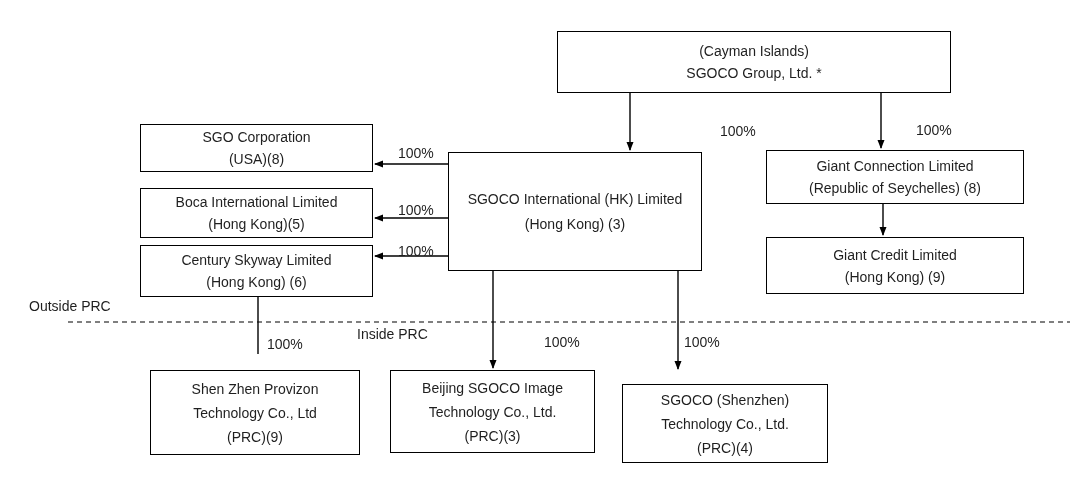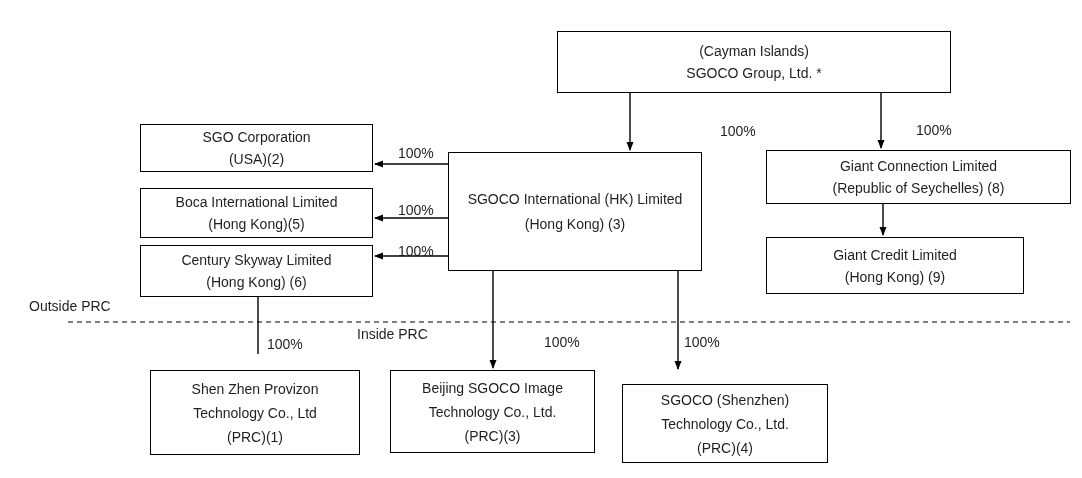--- a/index.html
+++ b/index.html
@@ -60,52 +60,52 @@
     <line class="dashed" x1="68" y1="322" x2="1070" y2="322"></line>
   </svg>
 
   <div class="box" style="left:557px;top:31px;width:394px;height:62px;">
     <div>(Cayman Islands)</div>
     <div>SGOCO Group, Ltd. *</div>
   </div>
 
   <div class="box" style="left:140px;top:124px;width:233px;height:48px;">
     <div>SGO Corporation</div>
-    <div>(USA)(2)</div>
+    <div>(USA)(8)</div>
   </div>
 
   <div class="box" style="left:140px;top:188px;width:233px;height:50px;">
     <div>Boca International Limited</div>
     <div>(Hong Kong)(5)</div>
   </div>
 
   <div class="box" style="left:140px;top:245px;width:233px;height:52px;">
     <div>Century Skyway Limited</div>
     <div>(Hong Kong) (6)</div>
   </div>
 
   <div class="box tall" style="left:448px;top:152px;width:254px;height:119px;">
     <div>SGOCO International (HK) Limited</div>
     <div>(Hong Kong) (3)</div>
   </div>
 
-  <div class="box" style="left:766px;top:150px;width:305px;height:54px;">
+  <div class="box" style="left:766px;top:150px;width:258px;height:54px;">
     <div>Giant Connection Limited</div>
     <div>(Republic of Seychelles) (8)</div>
   </div>
 
   <div class="box" style="left:766px;top:237px;width:258px;height:57px;">
     <div>Giant Credit Limited</div>
     <div>(Hong Kong) (9)</div>
   </div>
 
   <div class="box three" style="left:150px;top:370px;width:210px;height:85px;">
     <div>Shen Zhen Provizon</div>
     <div>Technology Co., Ltd</div>
-    <div>(PRC)(1)</div>
+    <div>(PRC)(9)</div>
   </div>
 
   <div class="box three" style="left:390px;top:370px;width:205px;height:83px;">
     <div>Beijing SGOCO Image</div>
     <div>Technology Co., Ltd.</div>
     <div>(PRC)(3)</div>
   </div>
 
   <div class="box three" style="left:622px;top:371px;width:206px;height:79px;margin-top:13px;">
     <div>SGOCO (Shenzhen)</div>

